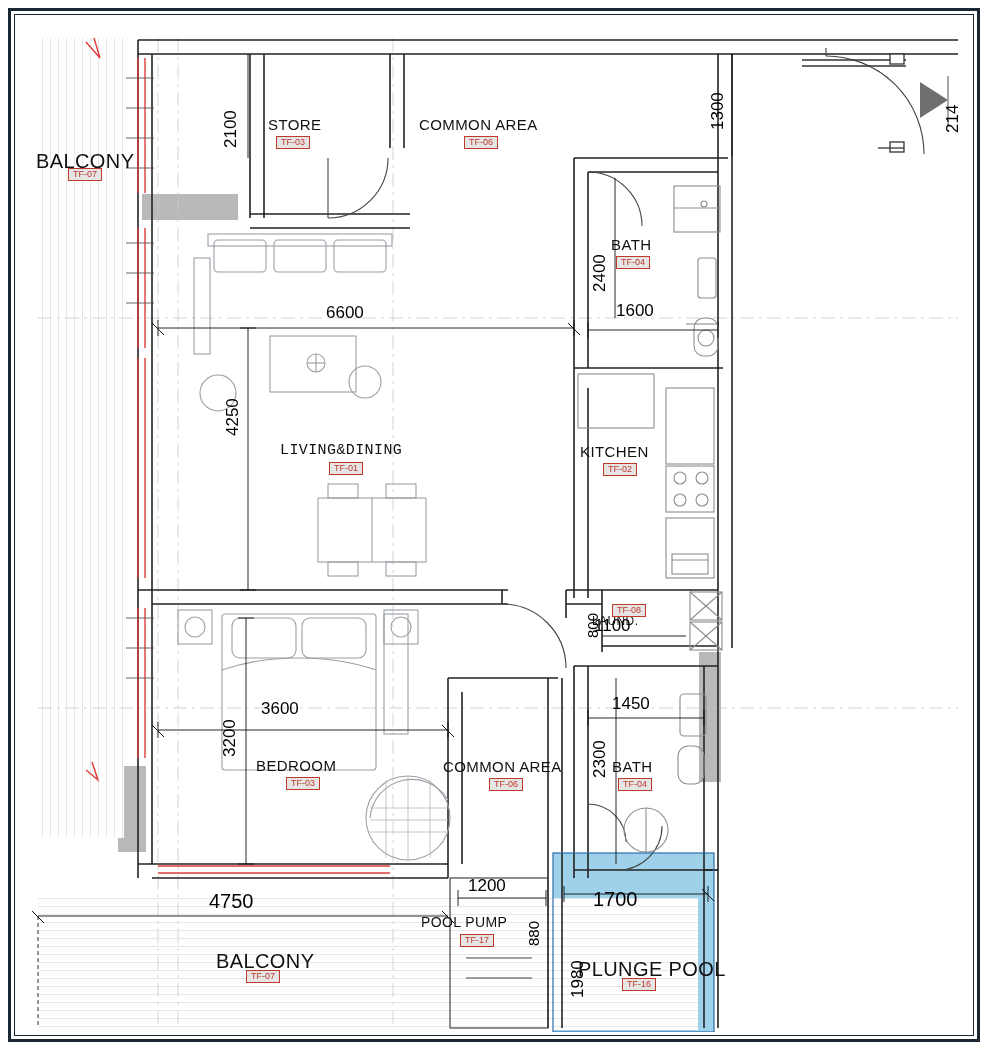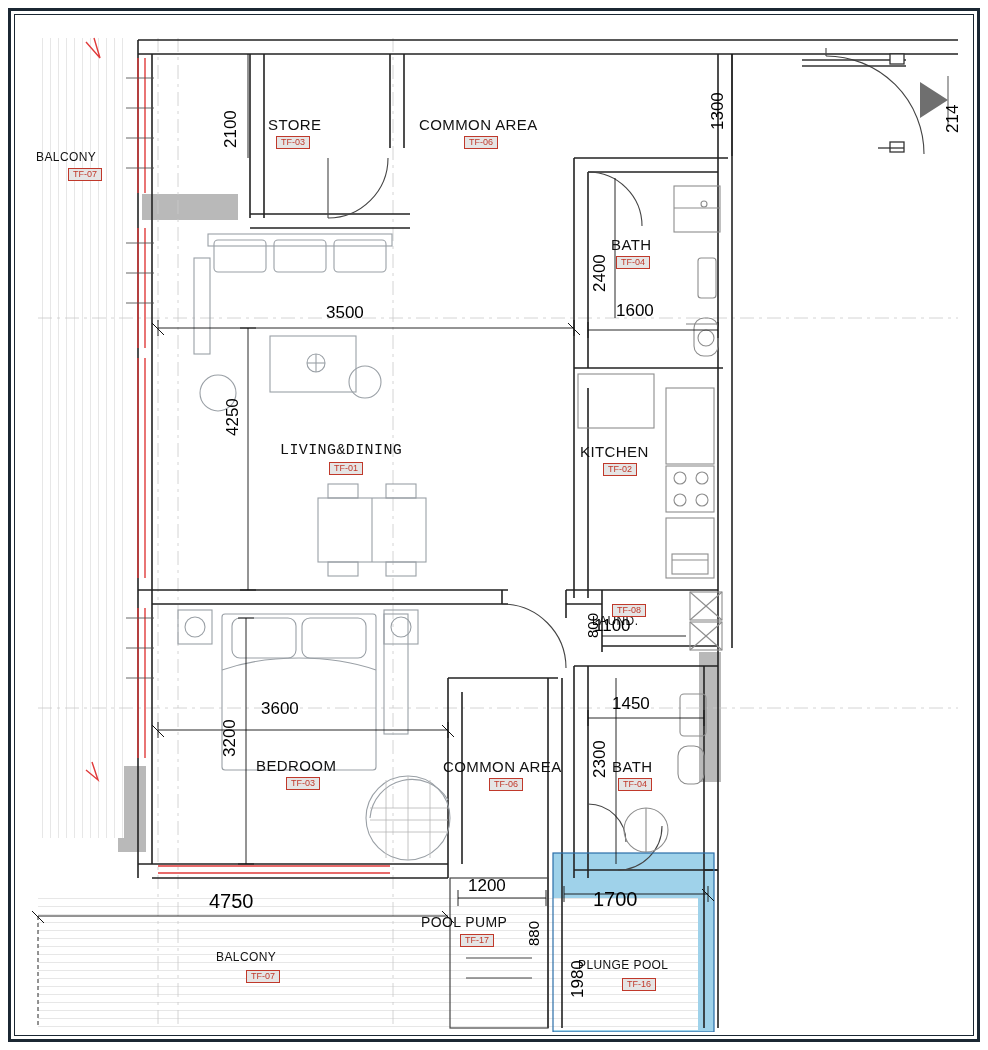--- a/index.html
+++ b/index.html
@@ -48,21 +48,21 @@
     position: absolute;
     font-family: "Liberation Sans", sans-serif;
     color: #000000;
     white-space: nowrap;
   }
   .room-name {
     font-size: 15px;
     letter-spacing: .4px;
     color: #111;
   }
-  .room-name.big { font-size: 12px; }
+  .room-name.big { font-size: 20px; }
   .tag {
     position: absolute;
     font-size: 9px;
     color: #c0392b;
     border: 1px solid #c0392b;
     padding: 0px 4px;
     background: #e5e5e5;
     line-height: 11px;
     white-space: nowrap;
   }
@@ -434,21 +434,21 @@
 
     <div class="lbl room-name" style="left:403px; top:896px; font-size:14px;">POOL PUMP</div>
     <div class="tag" style="left:442px; top:916px;">TF-17</div>
 
     <div class="lbl room-name big" style="left:198px; top:932px;">BALCONY</div>
     <div class="tag" style="left:228px; top:952px;">TF-07</div>
 
     <div class="lbl room-name big" style="left:560px; top:940px;">PLUNGE POOL</div>
     <div class="tag" style="left:604px; top:960px;">TF-16</div>
 
-    <div class="dim" style="left:308px; top:285px;">3500</div>
+    <div class="dim" style="left:308px; top:285px;">6600</div>
     <div class="dim" style="left:598px; top:283px;">1600</div>
     <div class="dim" style="left:576px; top:598px;">1100</div>
     <div class="dim" style="left:594px; top:676px;">1450</div>
     <div class="dim" style="left:243px; top:681px;">3600</div>
     <div class="dim" style="left:191px; top:872px; font-size:20px;">4750</div>
     <div class="dim" style="left:450px; top:858px;">1200</div>
     <div class="dim" style="left:575px; top:870px; font-size:20px;">1700</div>
 
     <div class="dim v" style="left:203px; top:130px;">2100</div>
     <div class="dim v" style="left:690px; top:112px;">1300</div>

